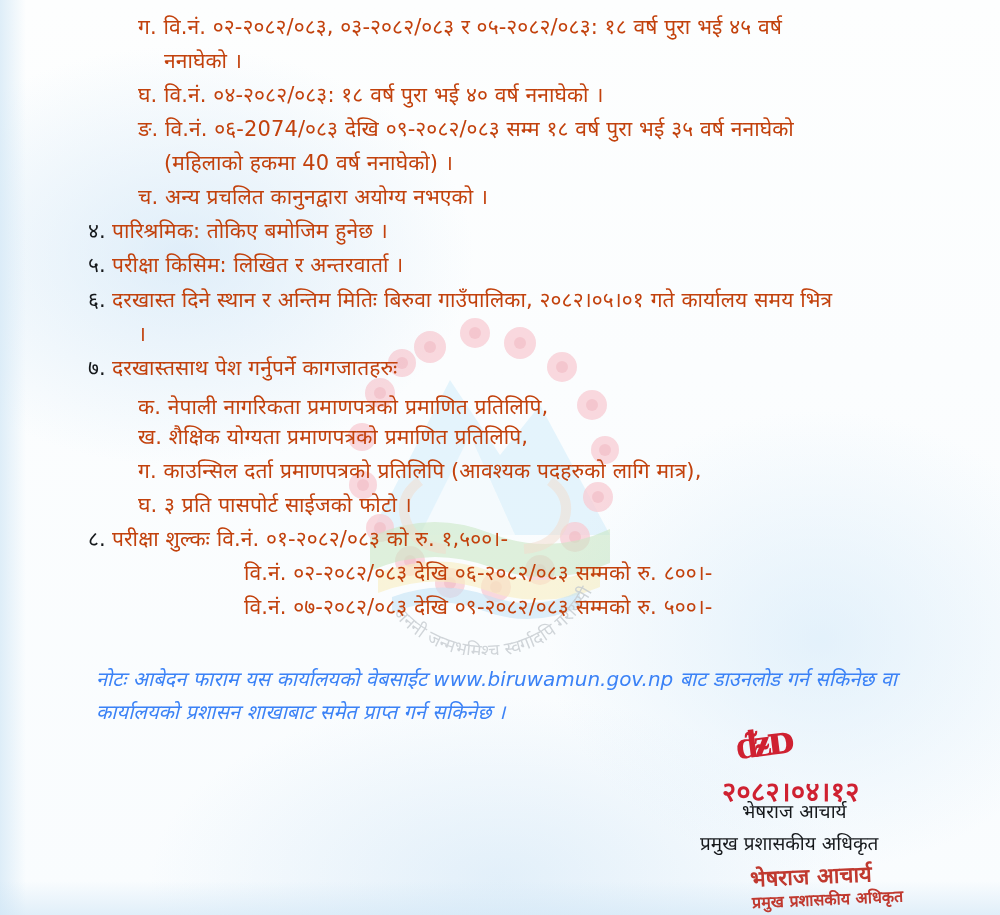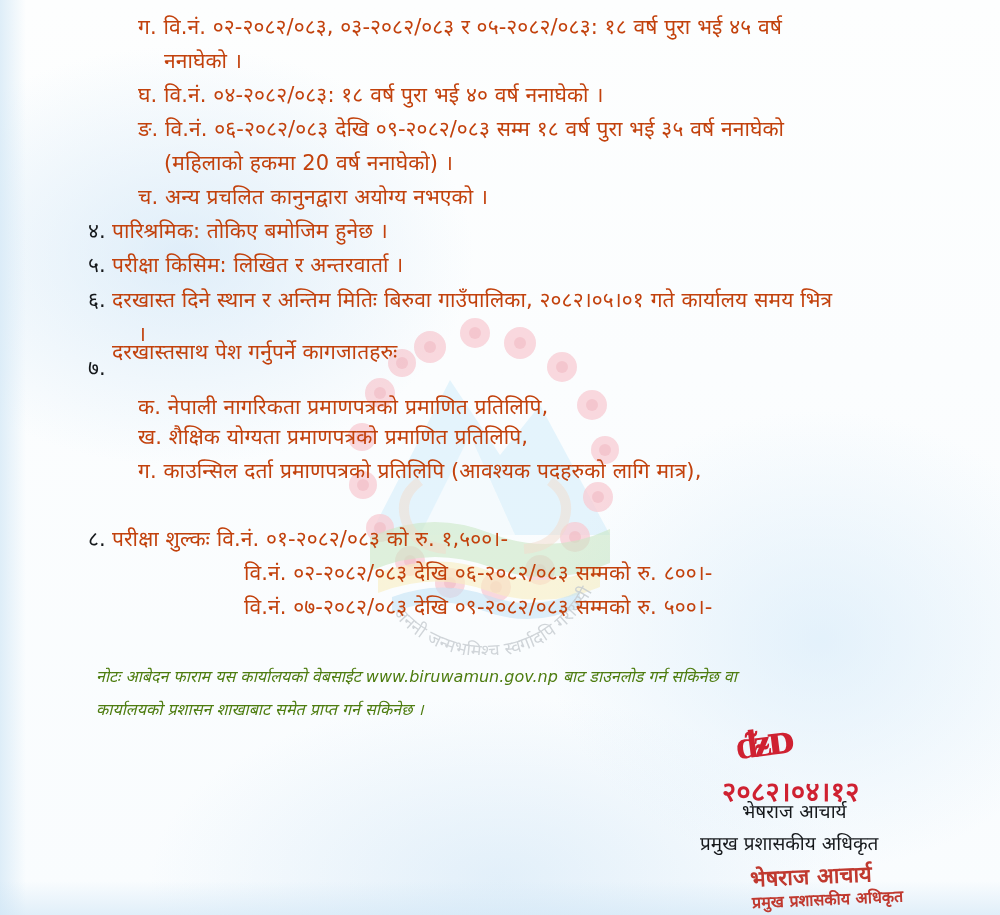--- a/index.html
+++ b/index.html
@@ -56,22 +56,22 @@
   }
 
   .num {
     position: absolute;
     color: #15181b;
     font-size: 21px;
   }
 
   .note {
     position: absolute;
-    color: #4d7c0f;
-    font-size: 16px;
+    color: #3b82f6;
+    font-size: 20px;
     font-style: italic;
     white-space: nowrap;
     text-align: right;
   }
 
   .sig-block {
     position: absolute;
     text-align: center;
     color: #15181b;
     font-size: 19px;
@@ -189,31 +189,32 @@
 
   <div class="num" style="left:88px;top:216px">४.</div>
   <div class="num" style="left:88px;top:250px">५.</div>
   <div class="num" style="left:88px;top:285px">६.</div>
   <div class="num" style="left:88px;top:353px">७.</div>
   <div class="num" style="left:88px;top:524px">८.</div>
 
   <div class="line" style="left:138px;top:12px">ग. वि.नं. ०२-२०८२/०८३, ०३-२०८२/०८३ र ०५-२०८२/०८३: १८ वर्ष पुरा भई ४५ वर्ष</div>
   <div class="line" style="left:164px;top:46px">ननाघेको ।</div>
   <div class="line" style="left:138px;top:80px">घ. वि.नं. ०४-२०८२/०८३: १८ वर्ष पुरा भई ४० वर्ष ननाघेको ।</div>
-  <div class="line" style="left:138px;top:114px">ङ. वि.नं. ०६-२०८२/०८३ देखि ०९-२०८२/०८३ सम्म १८ वर्ष पुरा भई ३५ वर्ष ननाघेको</div>
-  <div class="line" style="left:164px;top:148px">(महिलाको हकमा 20 वर्ष ननाघेको) ।</div>
+  <div class="line" style="left:138px;top:114px">ङ. वि.नं. ०६-2074/०८३ देखि ०९-२०८२/०८३ सम्म १८ वर्ष पुरा भई ३५ वर्ष ननाघेको</div>
+  <div class="line" style="left:164px;top:148px">(महिलाको हकमा 40 वर्ष ननाघेको) ।</div>
   <div class="line" style="left:112px;top:216px">पारिश्रमिक: तोकिए बमोजिम हुनेछ ।</div>
   <div class="line" style="left:138px;top:182px">च. अन्य प्रचलित कानुनद्वारा अयोग्य नभएको ।</div>
   <div class="line" style="left:112px;top:250px">परीक्षा किसिम: लिखित र अन्तरवार्ता ।</div>
   <div class="line" style="left:112px;top:285px">दरखास्त दिने स्थान र अन्तिम मितिः बिरुवा गाउँपालिका, २०८२।०५।०१ गते कार्यालय समय भित्र</div>
   <div class="line" style="left:138px;top:319px">।</div>
-  <div class="line" style="left:112px;top:337px">दरखास्तसाथ पेश गर्नुपर्ने कागजातहरुः</div>
+  <div class="line" style="left:112px;top:353px">दरखास्तसाथ पेश गर्नुपर्ने कागजातहरुः</div>
   <div class="line" style="left:138px;top:392px">क. नेपाली नागरिकता प्रमाणपत्रको प्रमाणित प्रतिलिपि,</div>
   <div class="line" style="left:138px;top:456px">ग. काउन्सिल दर्ता प्रमाणपत्रको प्रतिलिपि (आवश्यक पदहरुको लागि मात्र),</div>
   <div class="line" style="left:138px;top:422px">ख. शैक्षिक योग्यता प्रमाणपत्रको प्रमाणित प्रतिलिपि,</div>
+  <div class="line" style="left:138px;top:490px">घ. ३ प्रति पासपोर्ट साईजको फोटो ।</div>
   <div class="line" style="left:112px;top:524px">परीक्षा शुल्कः वि.नं. ०१-२०८२/०८३ को रु. १,५००।-</div>
   <div class="line" style="left:244px;top:558px">वि.नं. ०२-२०८२/०८३ देखि ०६-२०८२/०८३ सम्मको रु. ८००।-</div>
   <div class="line" style="left:244px;top:592px">वि.नं. ०७-२०८२/०८३ देखि ०९-२०८२/०८३ सम्मको रु. ५००।-</div>
 
   <div class="note" style="left:96px;top:665px">नोटः आबेदन फाराम यस कार्यालयको वेबसाईट www.biruwamun.gov.np बाट डाउनलोड गर्न सकिनेछ वा</div>
   <div class="note" style="left:96px;top:698px">कार्यालयको प्रशासन शाखाबाट समेत प्राप्त गर्न सकिनेछ ।</div>
 
   <div class="ink ink-scribble" style="left:735px;top:718px">ᵭᵶᴅ</div>
   <div class="ink ink-date" style="left:722px;top:756px">२०८२।०४।१२</div>
 

